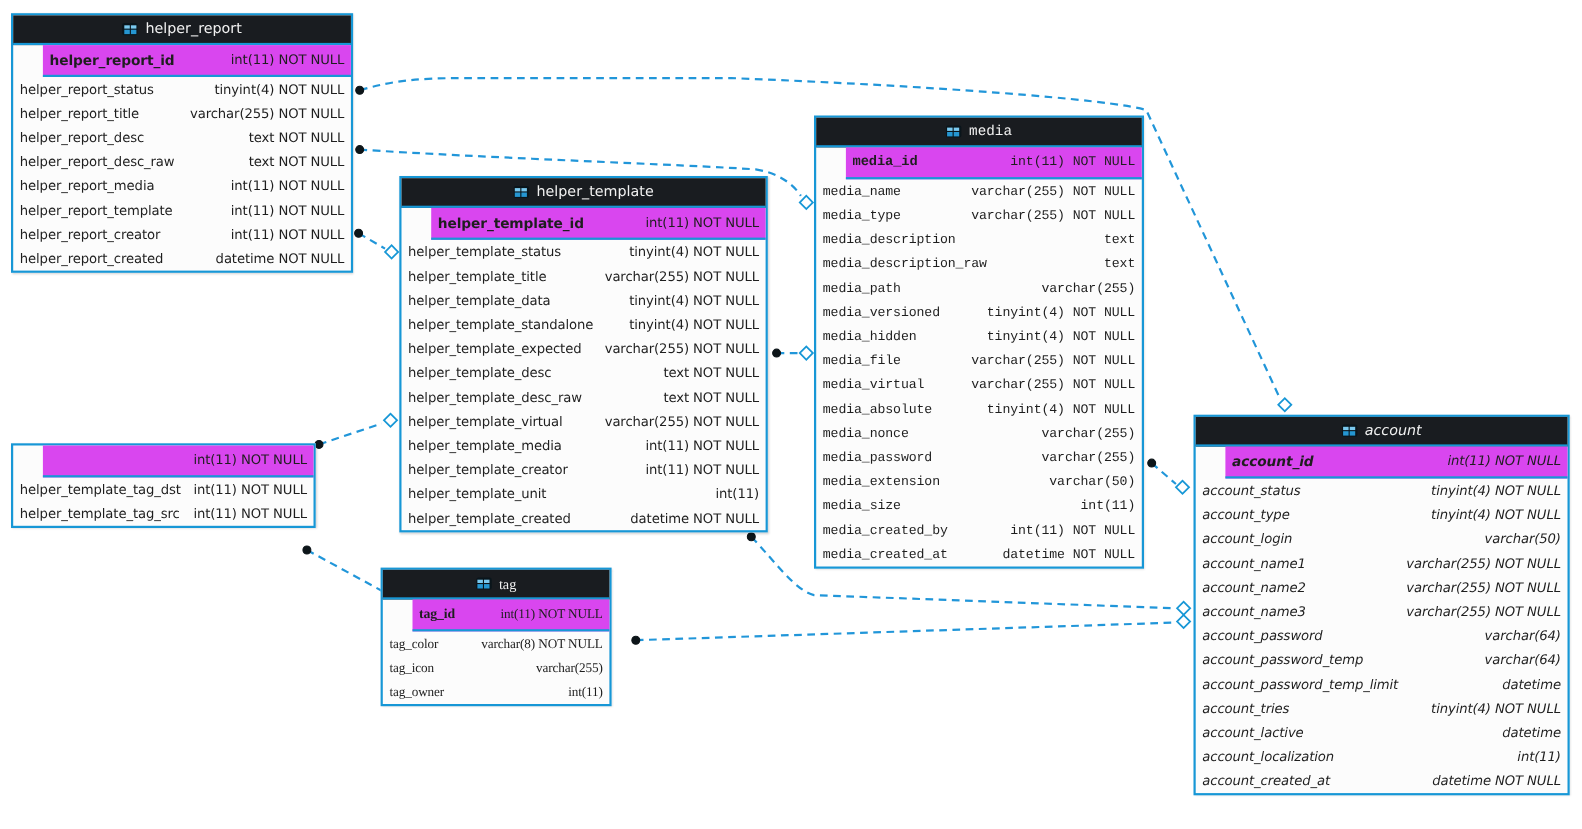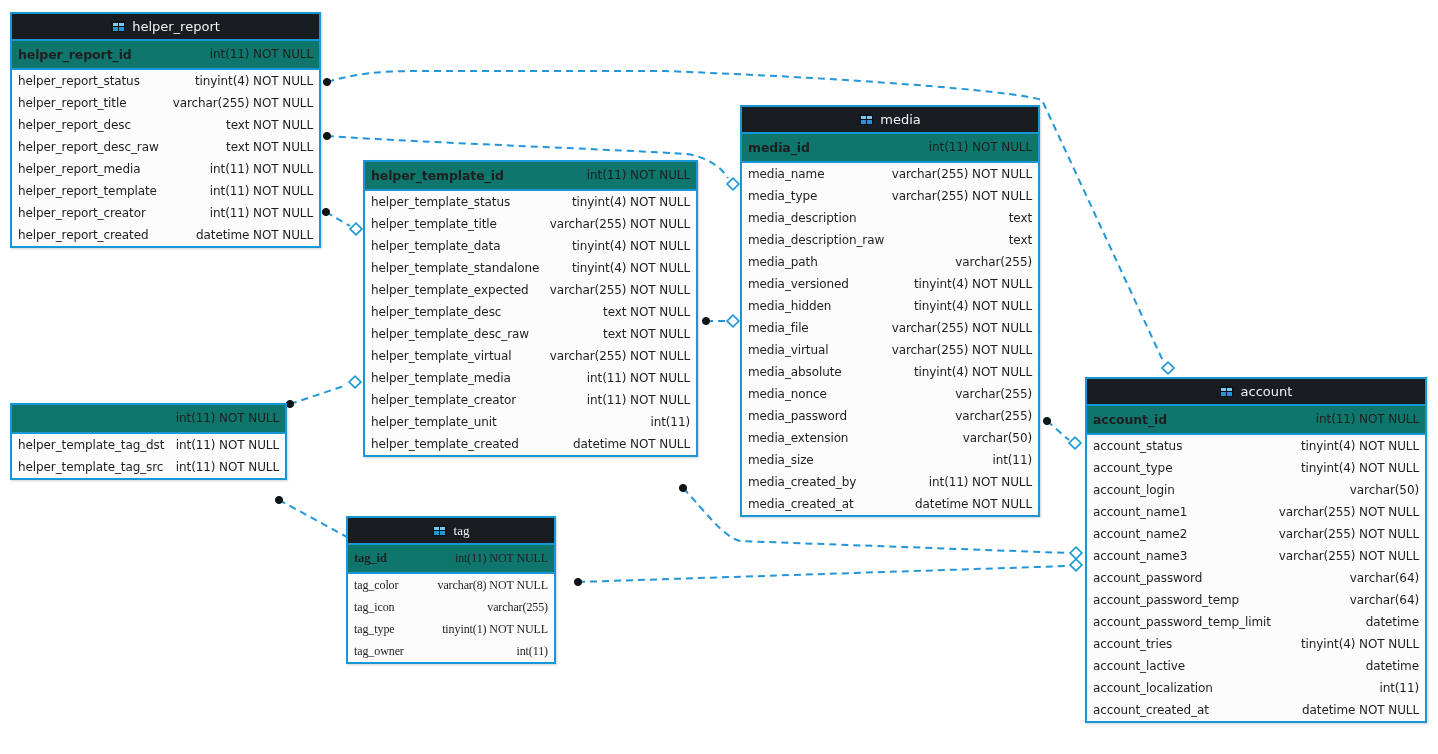--- a/index.html
+++ b/index.html
@@ -33,21 +33,21 @@
     display:grid;grid-template-columns:1fr 1fr;grid-template-rows:1fr 1fr;gap:1px;
   }
   .ticon i{display:block;}
   .ticon i.top{background:#7ac9ef;}
   .ticon i.bot{background:#2596d2;}
   .row{
     display:flex;justify-content:space-between;gap:5px;
     height:22px;line-height:22px;padding:0 6px;
     font-size:12px;letter-spacing:-0.1px;white-space:nowrap;overflow:hidden;
   }
-  .row.pk{height:27px;line-height:27px;border-bottom:2px solid var(--accent);background:#0f766e;}
+  .row.pk{height:27px;line-height:27px;border-bottom:2px solid var(--accent);background:#d946ef;margin-left:27px;}
   .row.pk .col-field{font-weight:bold;font-size:12.5px;}
   .col-field{text-align:left;}
   .col-type{text-align:right;flex:1 1 auto;}
 </style>
 </head>
 <body>
 
 <div class="canvas">
 
   <svg class="rel-layer" viewBox="0 0 1438 754">
@@ -149,20 +149,29 @@
         <div class="row">
           <span class="col-field">helper_report_creator</span>
           <span class="col-type">int(11) NOT NULL</span>
         </div>
         <div class="row">
           <span class="col-field">helper_report_created</span>
           <span class="col-type">datetime NOT NULL</span>
         </div>
       </div>
       <div class="db-table" style="left: 363px; top: 160px; width: 335px;">
+        <div class="thead">
+          <span class="ticon">
+            <i class="top"></i>
+            <i class="top"></i>
+            <i class="bot"></i>
+            <i class="bot"></i>
+          </span>
+          <span>helper_template</span>
+        </div>
         <div class="row pk">
           <span class="col-field">helper_template_id</span>
           <span class="col-type">int(11) NOT NULL</span>
         </div>
         <div class="row">
           <span class="col-field">helper_template_status</span>
           <span class="col-type">tinyint(4) NOT NULL</span>
         </div>
         <div class="row">
           <span class="col-field">helper_template_title</span>
@@ -202,21 +211,21 @@
         </div>
         <div class="row">
           <span class="col-field">helper_template_unit</span>
           <span class="col-type">int(11)</span>
         </div>
         <div class="row">
           <span class="col-field">helper_template_created</span>
           <span class="col-type">datetime NOT NULL</span>
         </div>
       </div>
-      <div class="db-table" style="left: 740px; top: 105px; width: 300px;">
+      <div class="db-table" style="left: 740px; top: 105px; width: 300px; font-family: Liberation Mono, monospace;">
         <div class="thead">
           <span class="ticon">
             <i class="top"></i>
             <i class="top"></i>
             <i class="bot"></i>
             <i class="bot"></i>
           </span>
           <span>media</span>
         </div>
         <div class="row pk">
@@ -281,21 +290,21 @@
         </div>
         <div class="row">
           <span class="col-field">media_created_by</span>
           <span class="col-type">int(11) NOT NULL</span>
         </div>
         <div class="row">
           <span class="col-field">media_created_at</span>
           <span class="col-type">datetime NOT NULL</span>
         </div>
       </div>
-      <div class="db-table" style="left: 1085px; top: 377px; width: 342px;">
+      <div class="db-table" style="left: 1085px; top: 377px; width: 342px; font-style: italic;">
         <div class="thead">
           <span class="ticon">
             <i class="top"></i>
             <i class="top"></i>
             <i class="bot"></i>
             <i class="bot"></i>
           </span>
           <span>account</span>
         </div>
         <div class="row pk">
@@ -384,22 +393,18 @@
         </div>
         <div class="row">
           <span class="col-field">tag_color</span>
           <span class="col-type">varchar(8) NOT NULL</span>
         </div>
         <div class="row">
           <span class="col-field">tag_icon</span>
           <span class="col-type">varchar(255)</span>
         </div>
         <div class="row">
-          <span class="col-field">tag_type</span>
-          <span class="col-type">tinyint(1) NOT NULL</span>
-        </div>
-        <div class="row">
           <span class="col-field">tag_owner</span>
           <span class="col-type">int(11)</span>
         </div>
       </div>
     </div>
 </div>
 
 </body></html>

